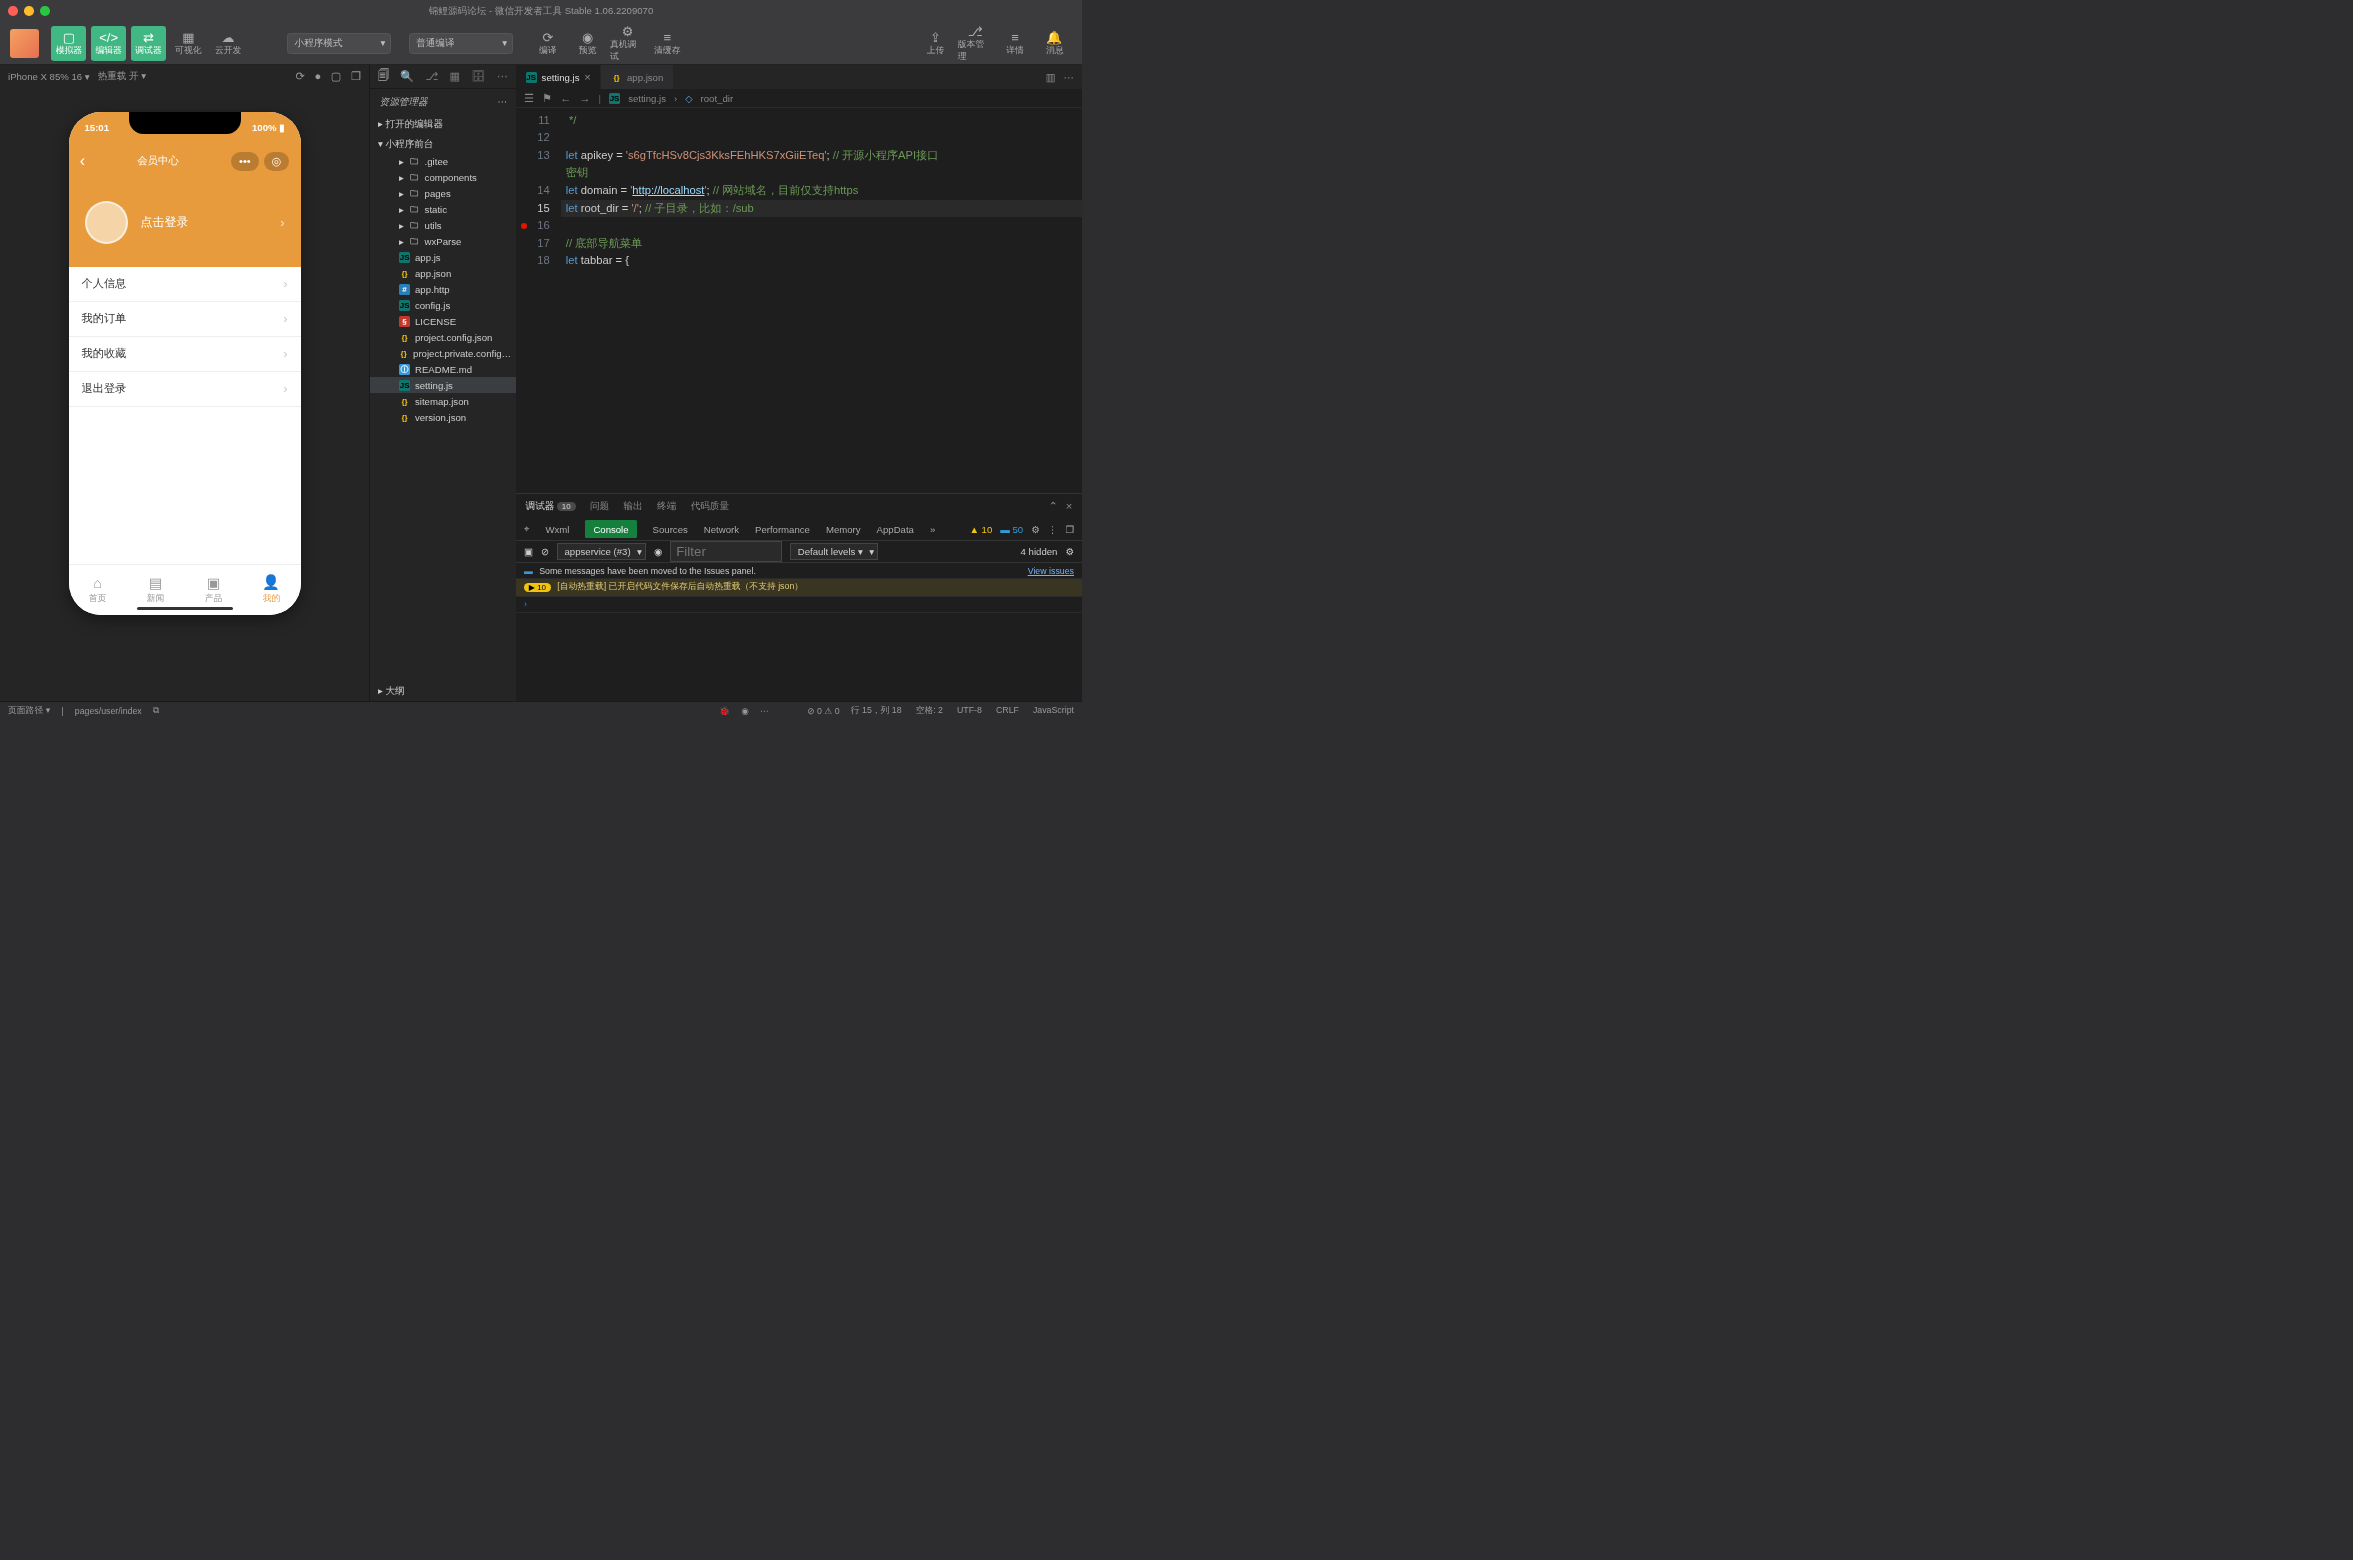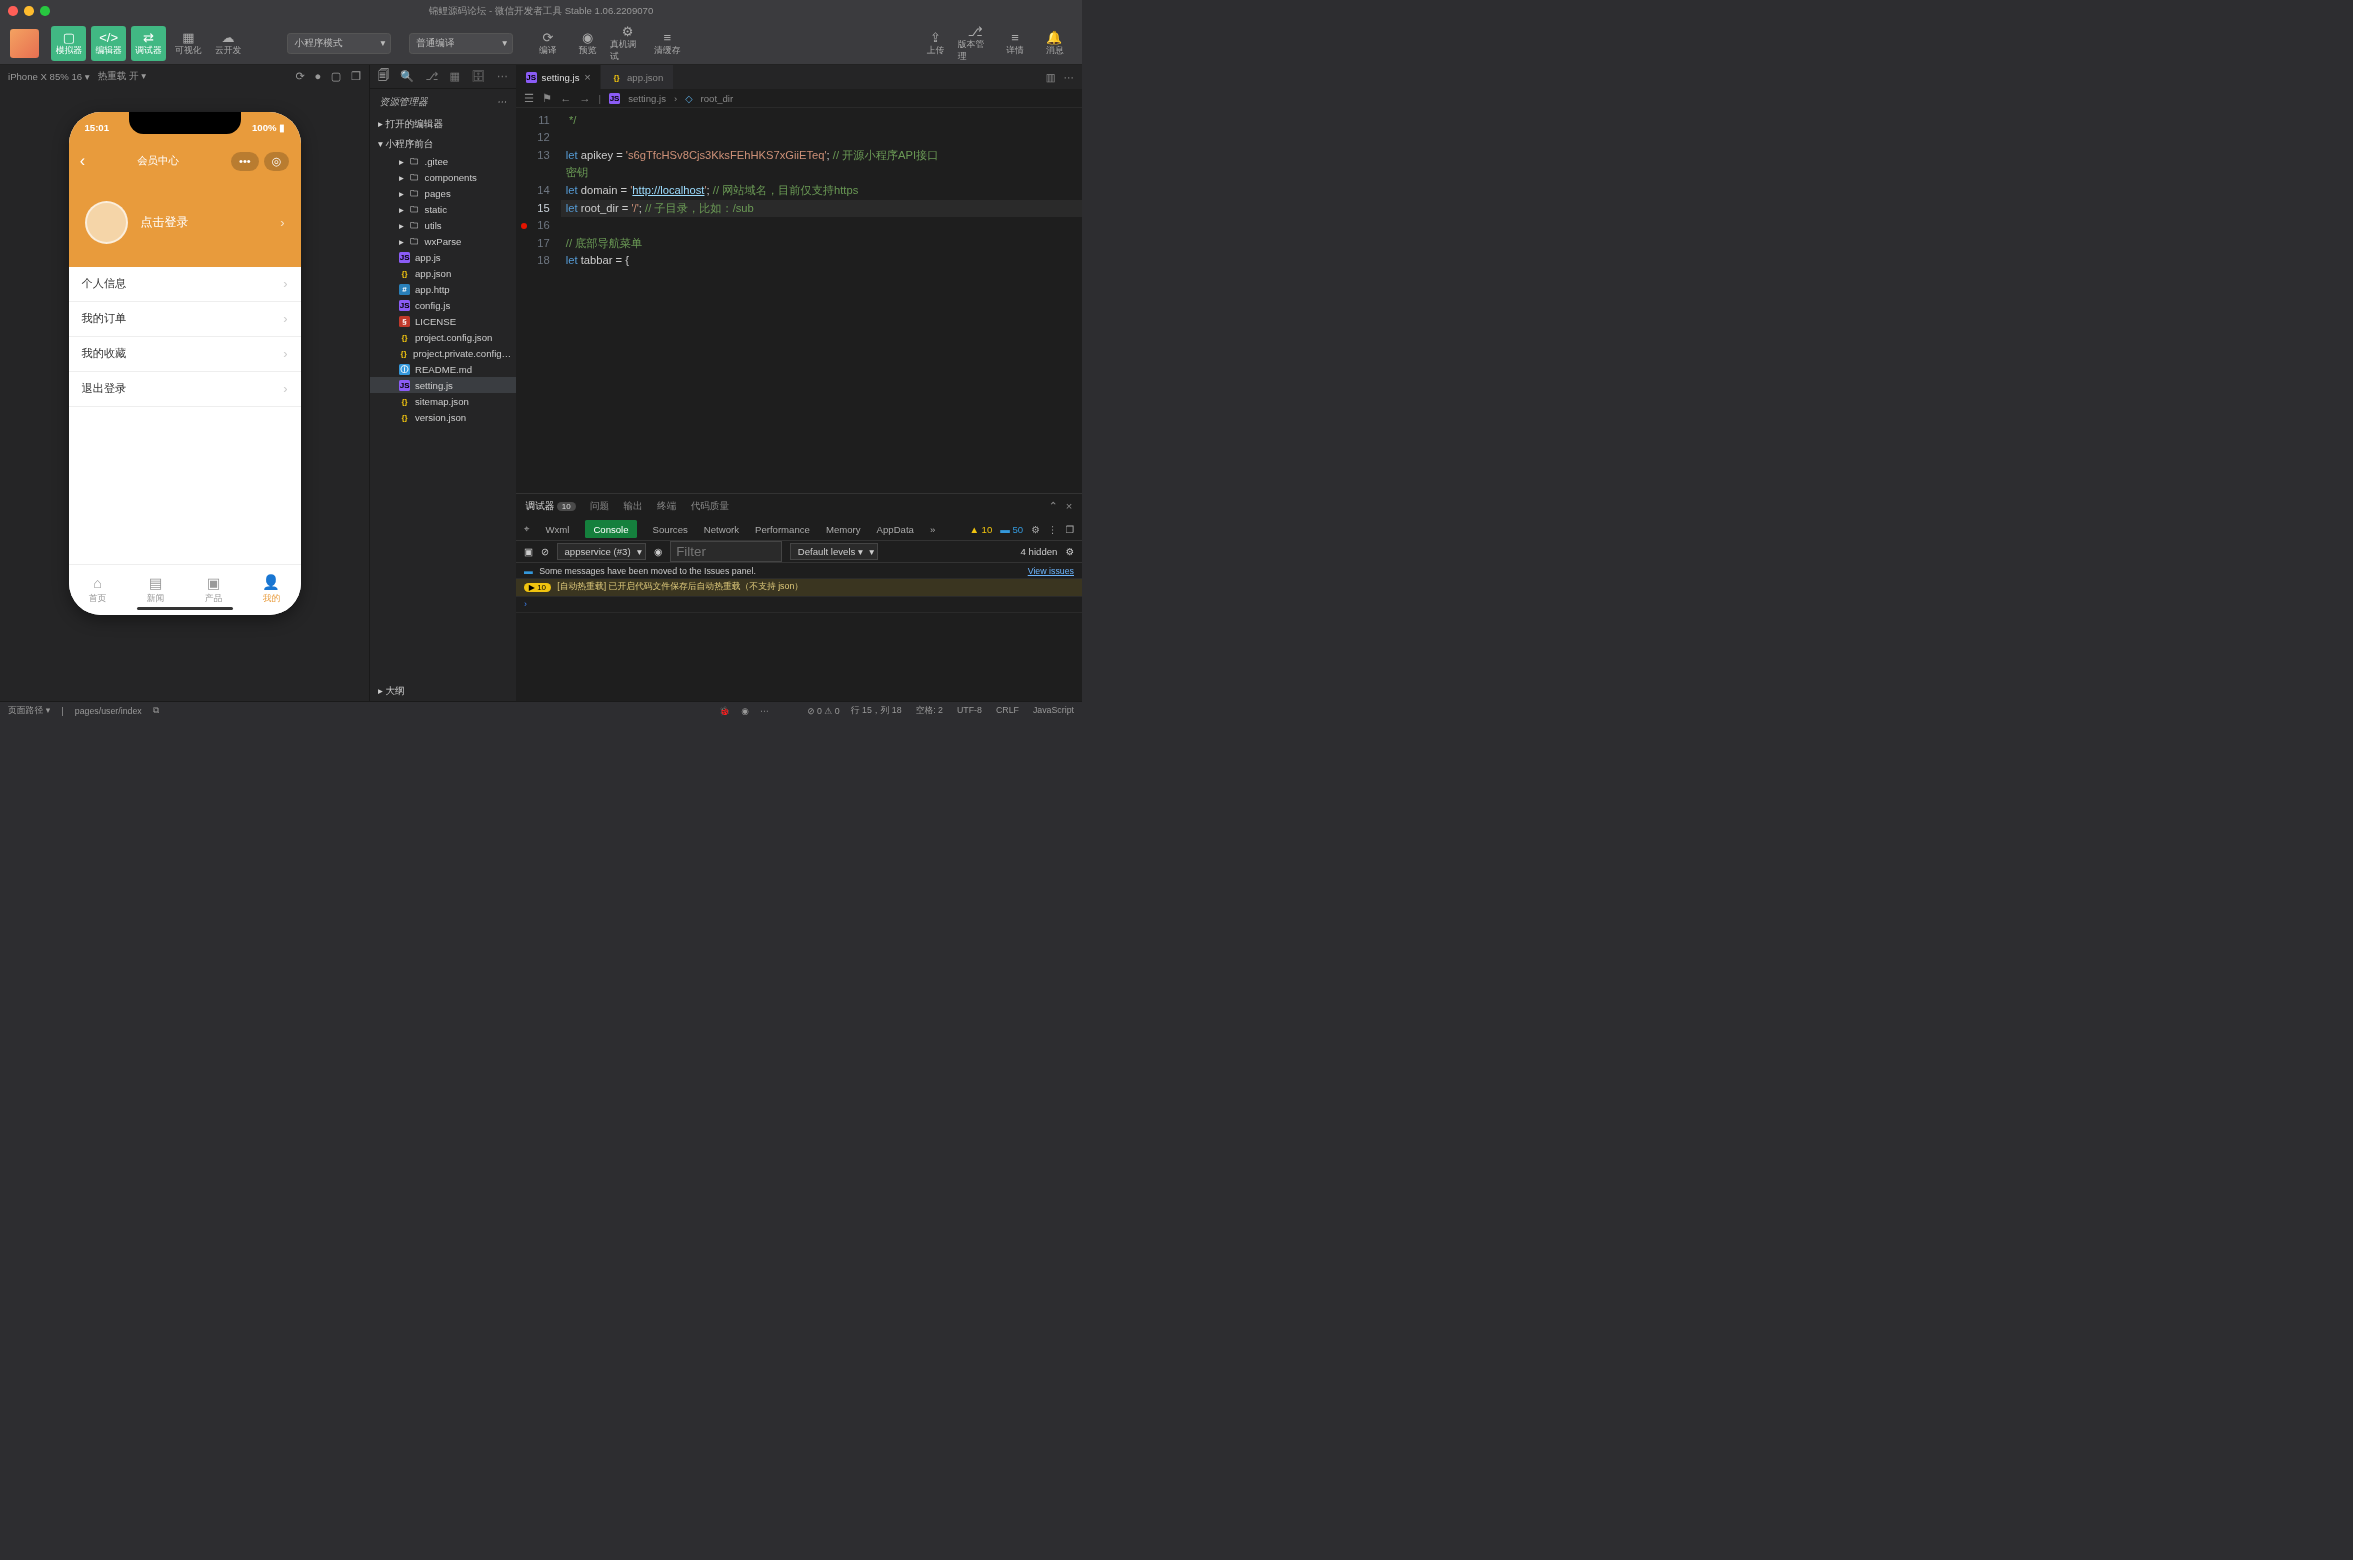--- a/index.html
+++ b/index.html
@@ -59,21 +59,21 @@
 .exp-tabs { height: 24px; display: flex; align-items: center; gap: 11.2px; padding: 0 8px; color: #777; font-size: 11.2px; border-bottom: 0.8px solid #1a1a1a; }
 .exp-tabs .act { color: #ddd; }
 .exp-title { padding: 6.4px 9.6px; font-size: 9.6px; color: #bbb; display: flex; justify-content: space-between; font-style: italic; }
 .exp-section { padding: 3.2px 8px; font-size: 9.6px; color: #ccc; }
 .tree { font-size: 9.6px; }
 .tree-item { padding: 2.4px 4.8px 2.4px 19px; display: flex; align-items: center; gap: 4.8px; cursor: pointer; color: #ccc; }
 .tree-item.selected { background: #3a3d41; }
 .tree-item.d1 { padding-left: 29px; }
 .fico { width: 11.2px; height: 11.2px; display: inline-flex; align-items: center; justify-content: center; font-size: 8px; border-radius: 1.6px; font-weight: bold; }
 .fico-folder { color: #c5c5c5; }
-.fico-js { background: #8b5cf6; color: #000; }
+.fico-js { background: #0f766e; color: #000; }
 .fico-json { color: #f1c40f; }
 .fico-css { background: #2980b9; color: #fff; }
 .fico-md { background: #3498db; color: #fff; }
 .fico-lic { background: #c0392b; color: #fff; }
 
 
 .editor-area { flex: 1; display: flex; flex-direction: column; background: #1e1e1e; }
 .etabs { height: 24px; display: flex; background: #252526; align-items: stretch; }
 .etab { display: flex; align-items: center; gap: 4.8px; padding: 0 9.6px; background: #1e1e1e; color: #ddd; font-size: 9.6px; border-right: 0.8px solid #252526; }
 .etab.inactive { background: #2d2d30; color: #888; }

